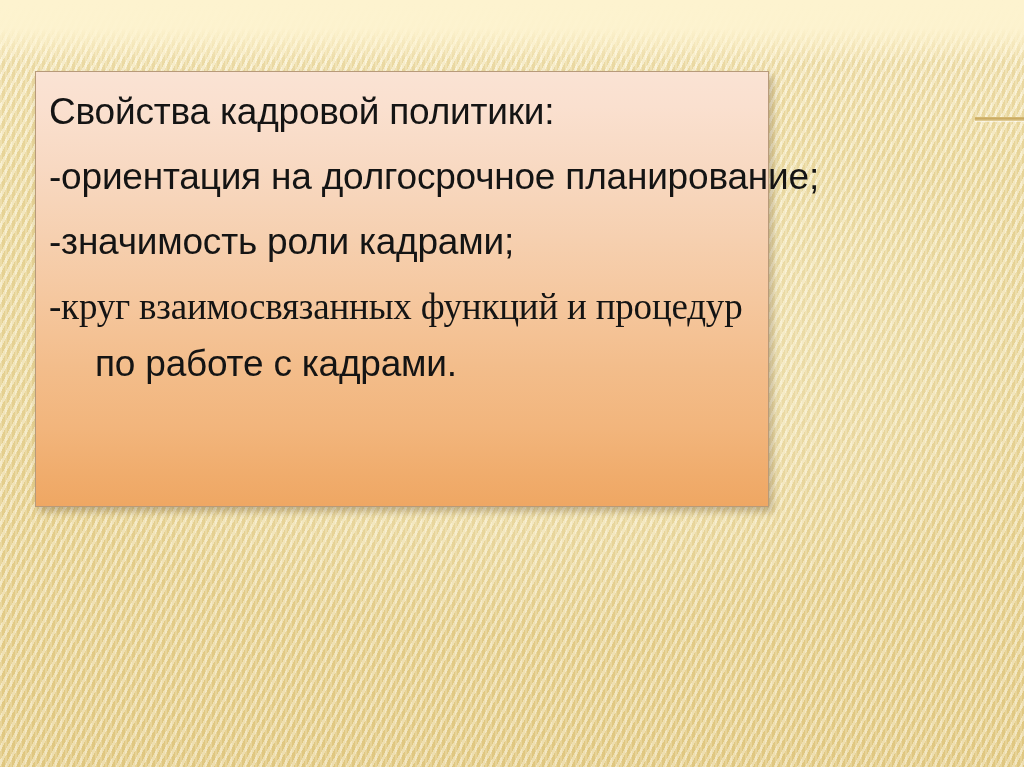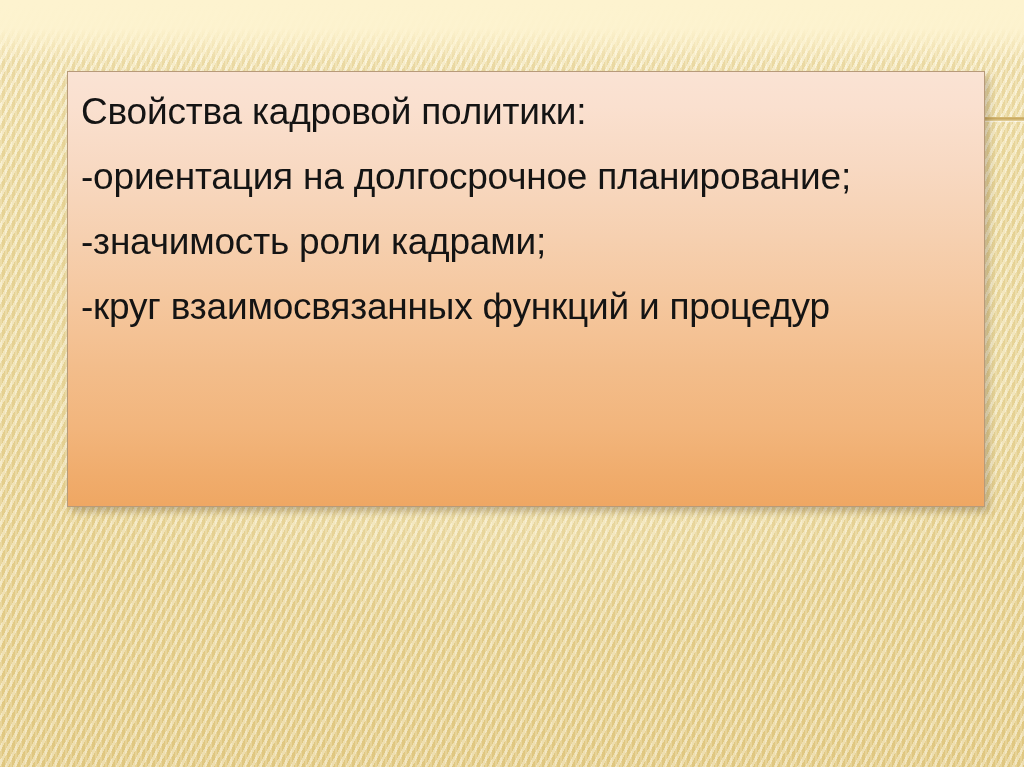--- a/index.html
+++ b/index.html
@@ -82,23 +82,23 @@
     width: 49px;
     height: 4px;
     background: linear-gradient(to bottom,
       #d9bd78 0%, #c8a85f 45%, #e8d6a4 100%);
     box-shadow: 0 1px 0 rgba(255,255,255,0.55);
   }
 
   
   .content-box {
     position: absolute;
-    left: 67px;
+    left: 35px;
     top: 71px;
-    width: 918px;
+    width: 734px;
     height: 436px;
     box-sizing: border-box;
     border: 1px solid #b79a7a;
     background: linear-gradient(to bottom,
       #fae3d4 0%,
       #fae0cf 8%,
       #f8d9c2 22%,
       #f6d0b0 38%,
       #f5c79e 53%,
       #f3bd8b 68%,
@@ -122,20 +122,21 @@
     letter-spacing: -0.2px;
     white-space: pre;
     font-weight: 400;
   }
   .line.indent {
     padding-left: 46px;
     margin-top: -8px;
   }
   .line.wrap-head {
     margin-bottom: 0;
+    font-family: Liberation Serif, serif;
   }
 </style>
 </head>
 <body>
 
 <div class="slide">
 
   <div class="slide-top-fade"></div>
   <div class="slide-sheen"></div>
 
@@ -146,17 +147,18 @@
 
       <div class="line">Свойства кадровой политики:</div>
 
 
       <div class="line">-ориентация на долгосрочное планирование;</div>
 
       <div class="line">-значимость роли кадрами;</div>
 
       <div class="line wrap-head">-круг взаимосвязанных функций и процедур</div>
 
+      <div class="line indent">по работе с кадрами.</div>
 
     </div>
   </div>
 
 </div>
 
 </body></html>

